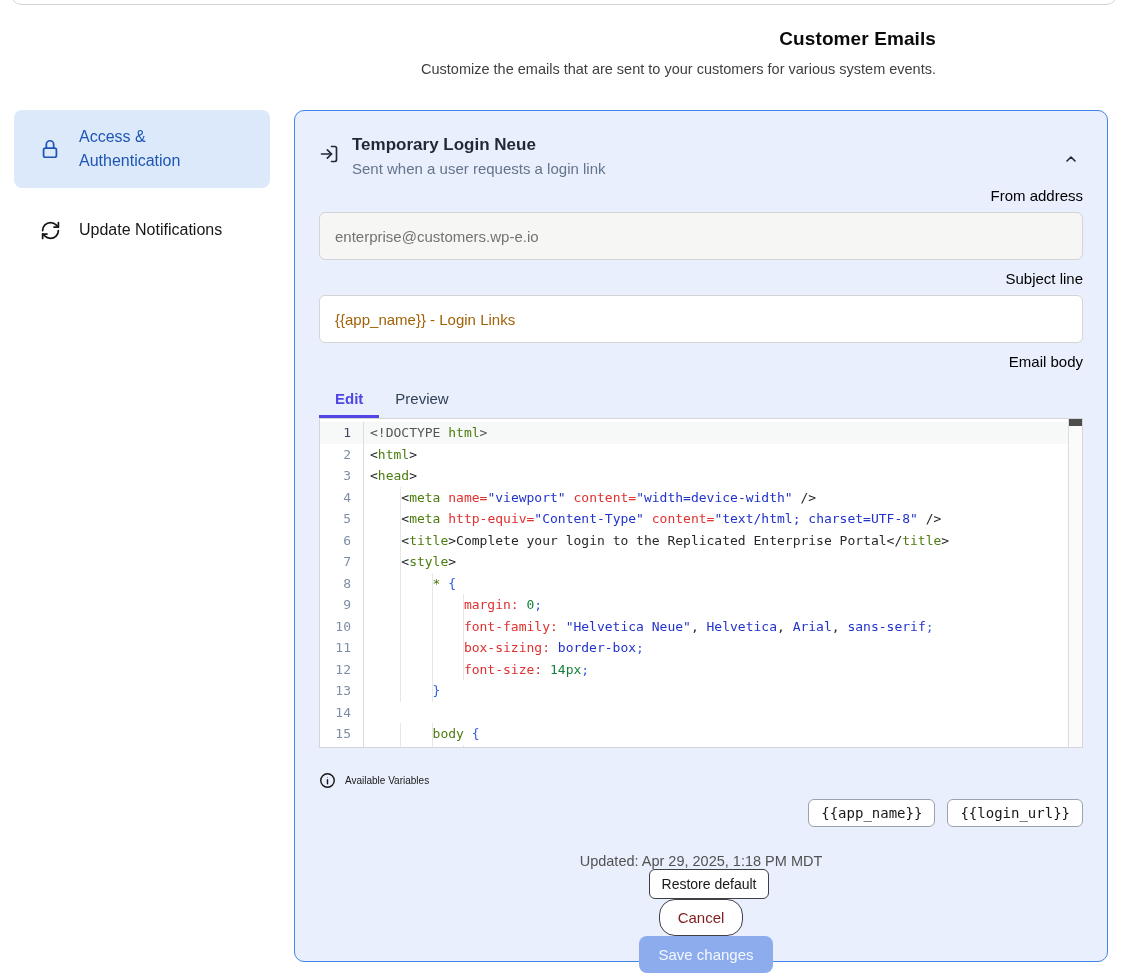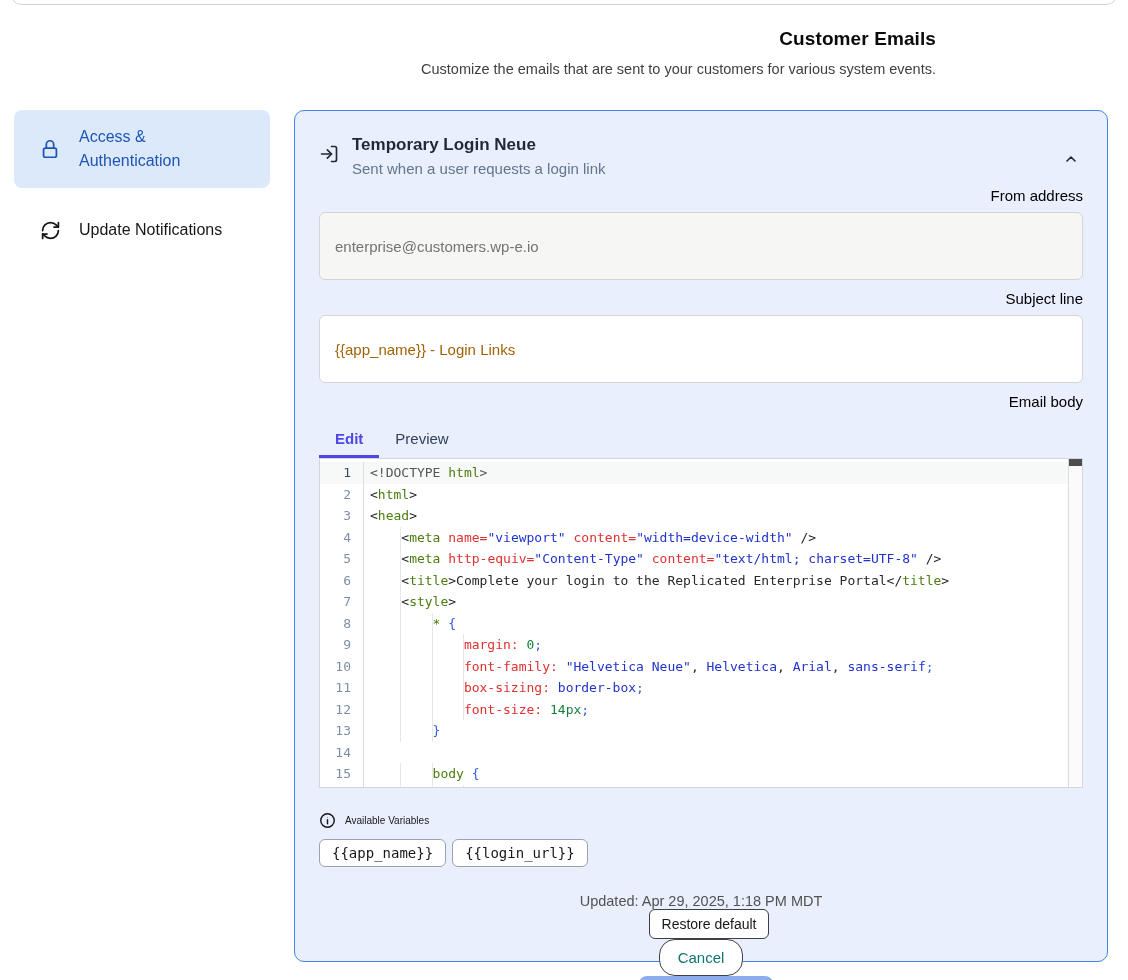--- a/index.html
+++ b/index.html
@@ -33,21 +33,21 @@
     background:#e9effc; border:1.5px solid #4285e8; border-radius:10px;
     padding:24px;
   }
   .panel-head { display:flex; align-items:flex-start; gap:13px; }
   .panel-head .head-ico { margin-top:9px; }
   .panel-title { font-size:17px; font-weight:700; color:#1f2937; }
   .panel-subtitle { margin-top:5px; font-size:15px; color:#64748b; }
   .collapse-btn { margin-left:auto; margin-top:12px; background:none; border:none; cursor:pointer; padding:4px; }
   .field-label { margin-top:10px; font-size:15px; color:#000000;text-align:right; }
   .text-input {
-    margin-top:8px; width:100%; height:68px; border:1px solid #d4d4d4; border-radius:6px;
+    margin-top:8px; width:100%; height:48px; border:1px solid #d4d4d4; border-radius:6px;
     padding:0 15px; font-size:15px; font-family:"Liberation Sans", sans-serif; display:block;
   }
   .text-input.disabled { background:#f6f6f5; color:#737373; }
   .text-input.enabled { background:#fff; color:#a16207; }
   
   .tabs { margin-top:12px; display:flex; height:36px; }
   .tab { padding:0 16px; display:flex; align-items:center; font-size:15px; color:#334155; cursor:pointer; border-bottom:3px solid transparent; }
   .tab.active { color:#4f46e5; font-weight:600; border-bottom-color:#4f46e5; }
   
   .editor {
@@ -75,36 +75,36 @@
   .tk-punc { color:#2f5ddd; }
   .tk-txt  { color:#26282b; }
   .scrollbar {
     position:absolute; top:0; right:0; bottom:0; width:14px;
     border-left:1px solid #dddddd; background:#fbfbfb;
   }
   .scroll-thumb { position:absolute; top:0; left:0; width:100%; height:7px; background:#4d4d4d; }
   
   .vars-row { margin-top:24px; display:flex; align-items:center; gap:9px; }
   .vars-label { font-size:10px; color:#171717; }
-  .chips { margin-top:10px; display:flex; gap:6px; }
+  .chips { margin-top:10px; display:flex; gap:12px;justify-content:flex-end; }
   .chip {
     background:#fff; border:1px solid #9ca3af; border-radius:6px; padding:5px 12px;
     font-family:"DejaVu Sans Mono", monospace; font-size:14px; color:#18181b; cursor:pointer;
   }
   
   .panel-footer { margin-top:26px; display:flex; align-items:center;flex-direction:column; }
   .updated { font-size:14.5px; color:#525252; }
   .btn { font-family:"Liberation Sans", sans-serif; cursor:pointer; }
   .btn-restore {
     margin-left:16px; padding:6px 12px; font-size:14px; color:#18181b;
     background:#fff; border:1.5px solid #3f3f46; border-radius:6px;
   }
   .footer-spacer { flex:1; }
   .btn-cancel {
-    padding:9px 18px; font-size:15px; color:#0f766e; background:#fff;
+    padding:9px 18px; font-size:15px; color:#7f1d1d; background:#fff;
     border:1.5px solid #3f3f46; border-radius:16px;
   }
   .btn-save {
     margin-left:10px; padding:10px 19px; font-size:15px; color:#f4f7ff;
     background:#8cacee; border:none; border-radius:8px;
   }
   svg { display:block; }
 </style>
 </head>
 <body>

